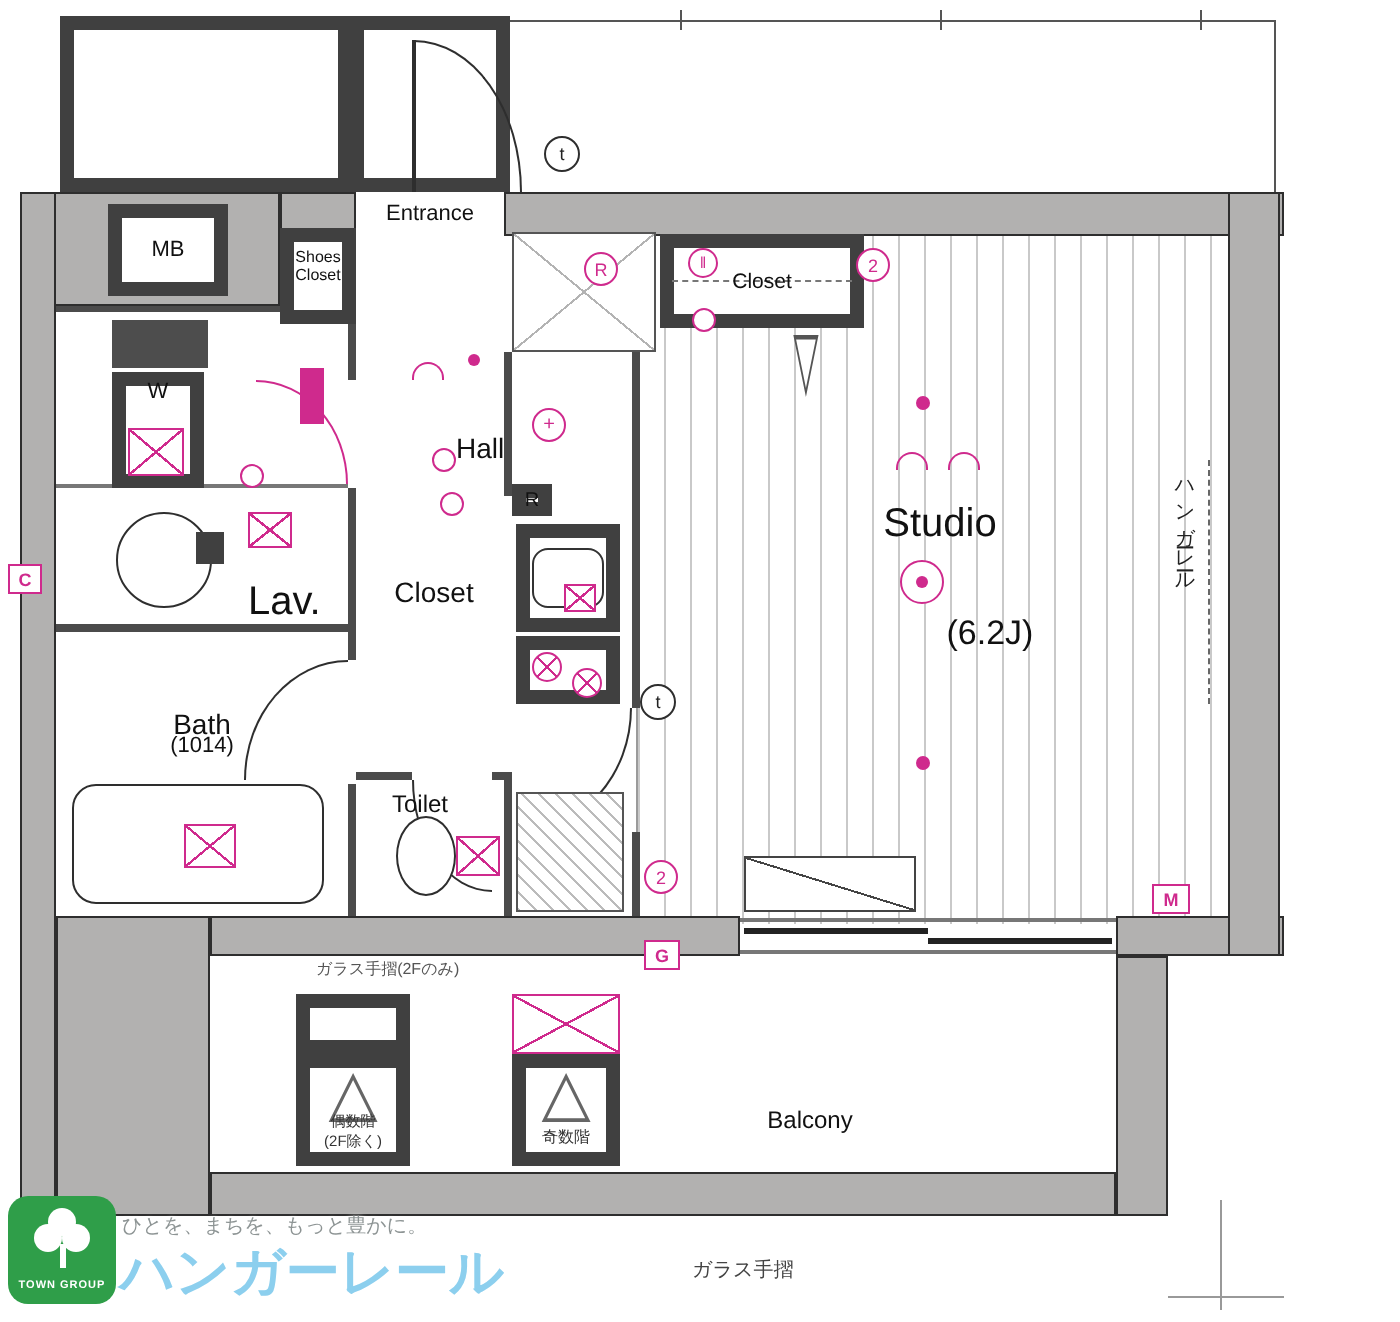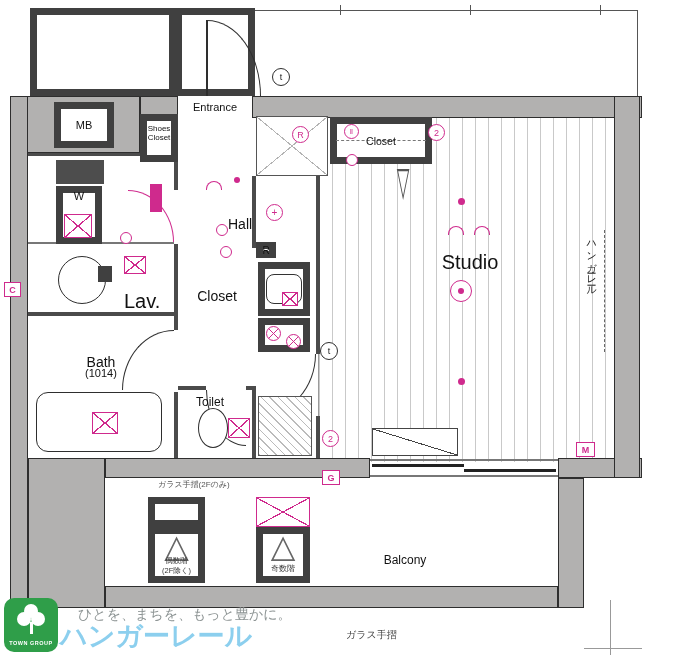--- a/index.html
+++ b/index.html
@@ -165,20 +165,23 @@
     </div>
   <div class="c lbl" style="left:64px;top:366px;width:74px;height:14px;font-size:11px">
       <span>(1014)</span>
     </div>
   <div class="c lbl" style="left:182px;top:394px;width:56px;height:16px;font-size:12px">
       <span>Toilet</span>
     </div>
   <div class="c lbl" style="left:415px;top:250px;width:110px;height:24px;font-size:20px">
       <span>Studio</span>
     </div>
+  <div class="c lbl" style="left:440px;top:306px;width:110px;height:22px;font-size:17px">
+      <span>(6.2J)</span>
+    </div>
   <div class="c lbl" style="left:350px;top:550px;width:110px;height:20px;font-size:12px">
       <span>Balcony</span>
     </div>
 
   <div class="circle" style="left:272px;top:68px;width:18px;height:18px">
       <span>t</span>
     </div>
   <div class="circle" style="left:320px;top:342px;width:18px;height:18px">
       <span>t</span>
     </div>
@@ -227,17 +230,17 @@
       <div style="left:13px;top:6px;width:28px;height:30px">
         <div style="left:7px;top:0;width:14px;height:14px;background:#fff;border-radius:50%"></div>
         <div style="left:0;top:8px;width:14px;height:14px;background:#fff;border-radius:50%"></div>
         <div style="left:14px;top:8px;width:14px;height:14px;background:#fff;border-radius:50%"></div>
         <div style="left:13px;top:18px;width:3px;height:12px;background:#fff"></div>
       </div>
       <div class="c" style="left:0;top:40px;width:54px;height:10px;color:#fff;font-size:5.5px;font-weight:bold;letter-spacing:.5px">
           <span>TOWN GROUP</span>
         </div>
     </div>
-    <div style="left:76px;top:12px;font-size:14px;color:#8d9494;white-space:nowrap;text-shadow:0 0 2px #fff">ひとを、まちを、もっと豊かに。</div>
+    <div style="left:59px;top:12px;font-size:10px;color:#8d9494;white-space:nowrap;text-shadow:0 0 2px #fff">ひとを、まちを、もっと豊かに。</div>
     <div style="left:58px;top:24px;font-size:27px;font-weight:bold;color:#8ccfee;white-space:nowrap;text-shadow:1px 1px 0 #fff">ハンガーレール</div>
   </div>
 
 </div>
 
 </body></html>

